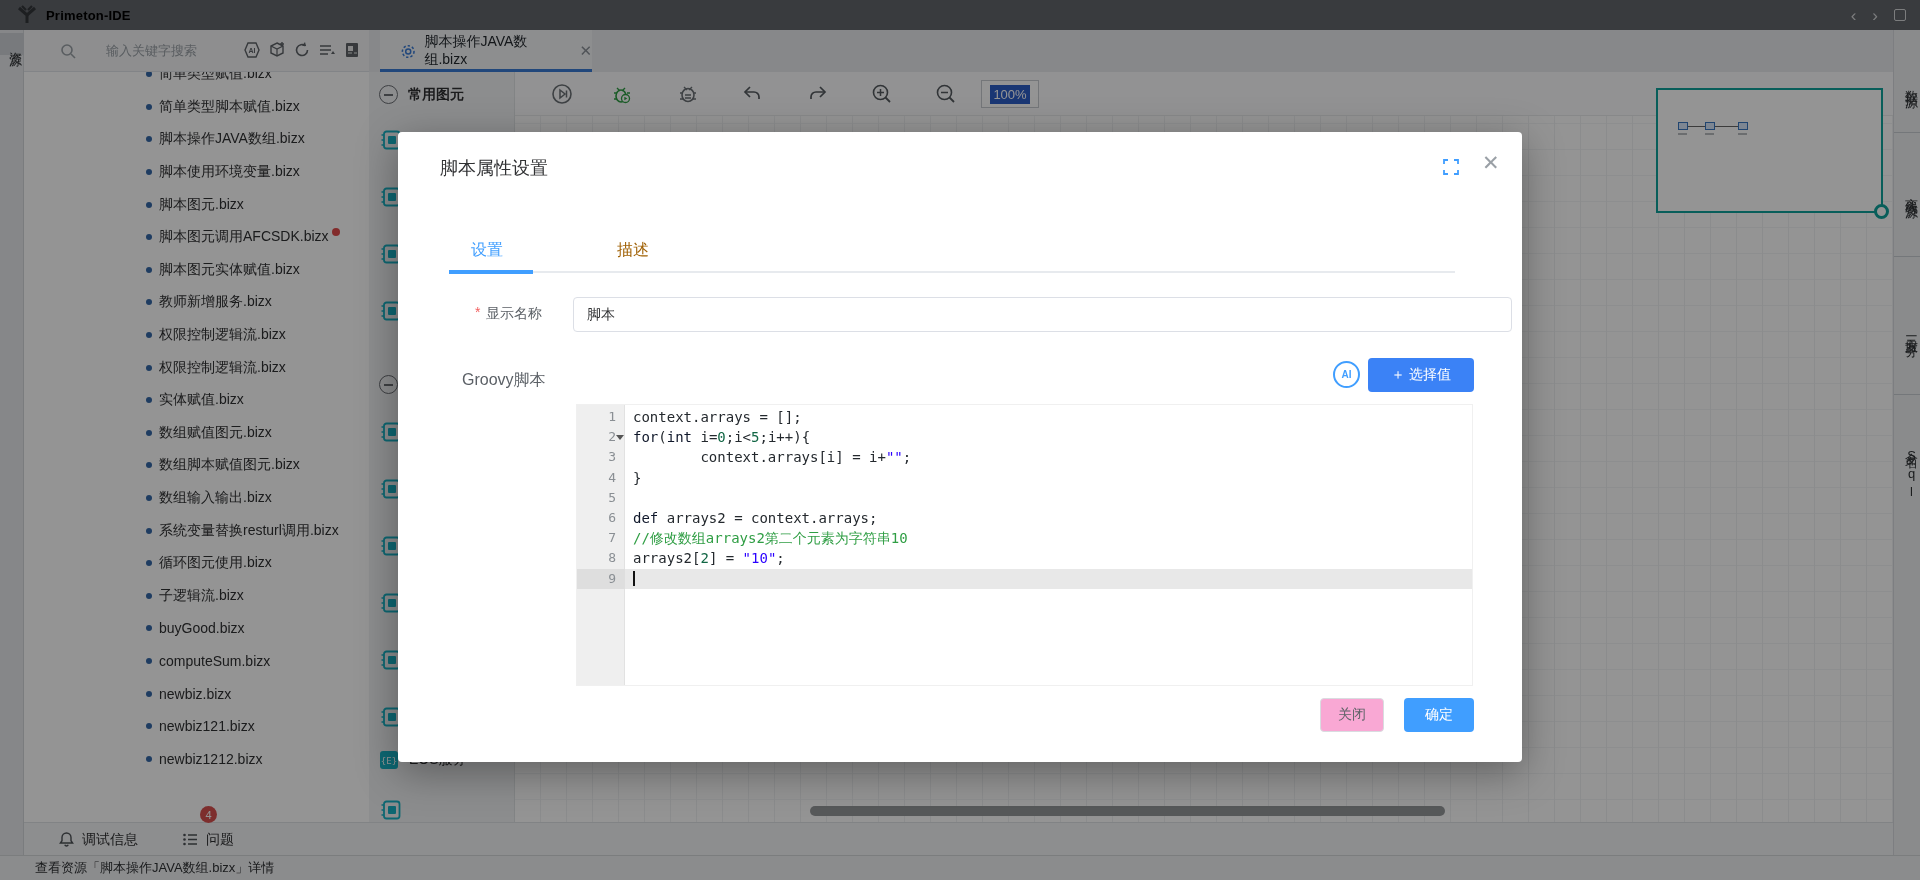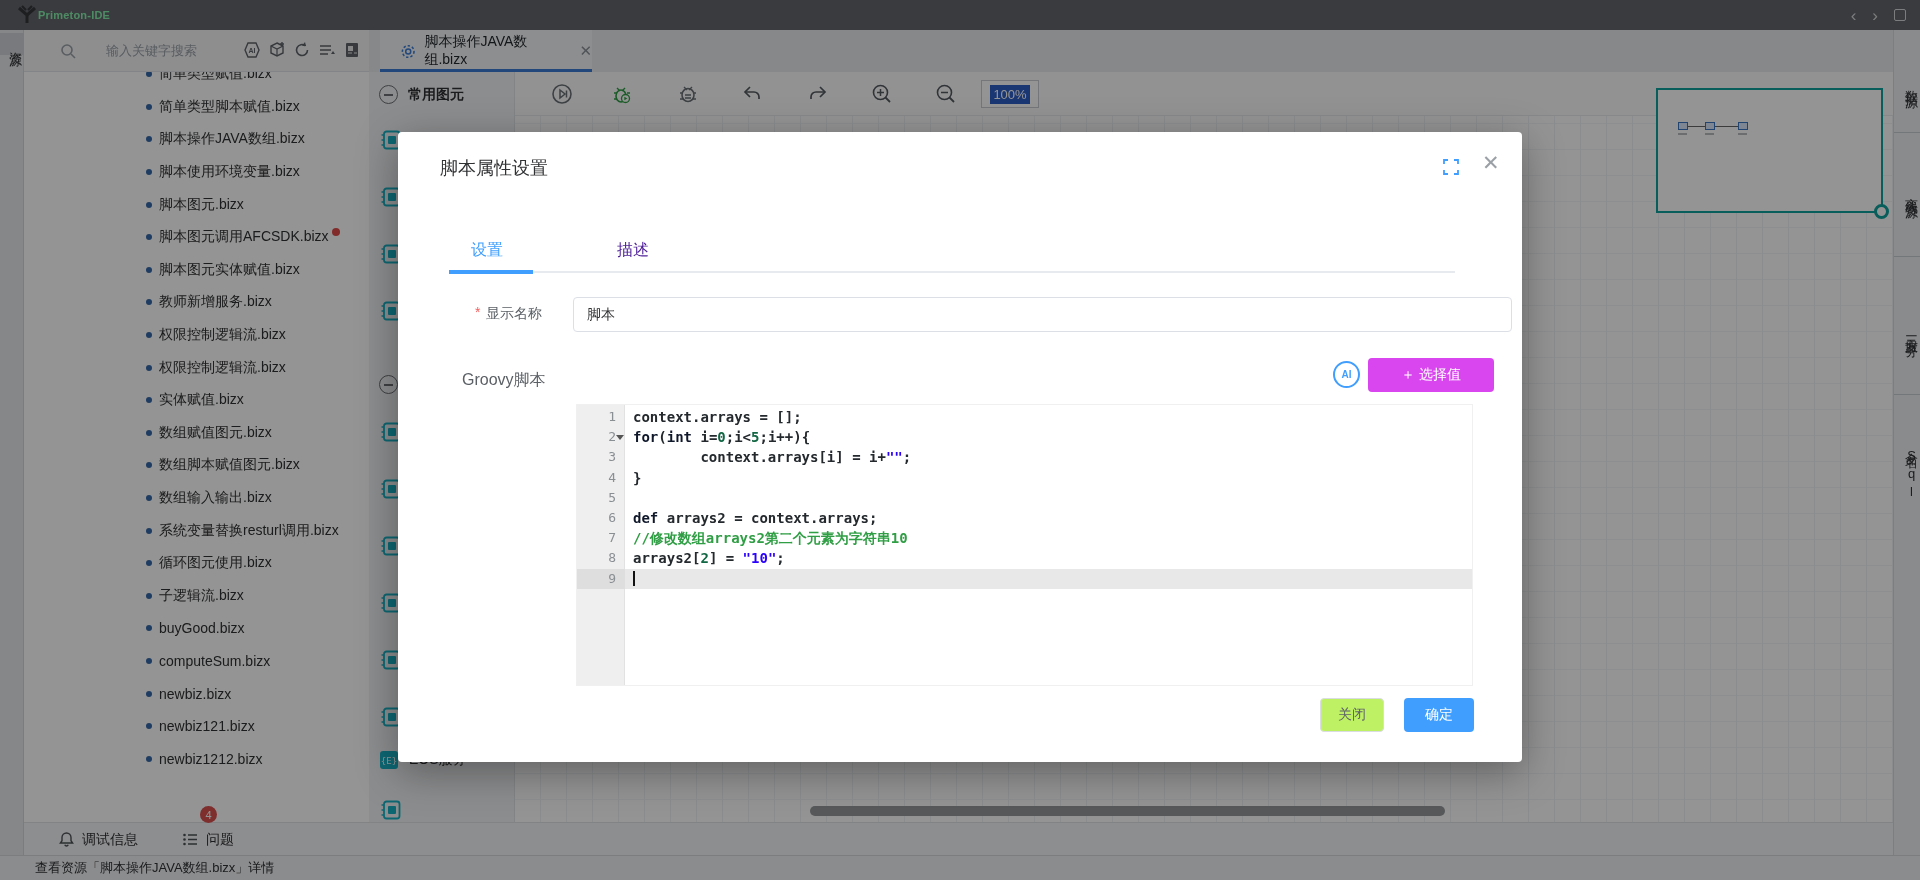--- a/index.html
+++ b/index.html
@@ -7,21 +7,21 @@
   .screen {
     position:relative; width:1920px; height:880px; overflow:hidden;
     background:#fff; font-family:"Liberation Sans", sans-serif;
     -webkit-font-smoothing:antialiased;
   }
   .abs { position:absolute; }
 
   
   .titlebar { left:0; top:0; width:1920px; height:30px; background:#63666b; display:flex; align-items:center; }
   .titlebar .logo { margin-left:16px; width:22px; height:22px; }
-  .titlebar .apptitle { color:#86efac; font-size:11px; font-weight:600; letter-spacing:.2px; }
+  .titlebar .apptitle { margin-left:8px; color:#000000; font-size:13px; font-weight:600; letter-spacing:.2px; }
   .titlebar .winbtns { position:absolute; right:14px; top:0; height:30px; display:flex; align-items:center; gap:16px; color:#d6d8da; }
   .titlebar .winbtns span { font-size:17px; line-height:1; cursor:default; }
   .titlebar .maxbox { width:12px; height:12px; border:1.5px solid #d6d8da; border-radius:2px; }
 
   
   .leftrail { left:0; top:30px; width:24px; height:825px; background:#e7e9ec; border-right:1px solid #d3d6da; }
   .leftrail .railtab { position:absolute; left:0; top:3px; width:24px; padding:8px 0; background:#cfd3d7;
      writing-mode:vertical-rl; text-orientation:upright; text-align:center; font-size:13px; color:#2f3235; letter-spacing:3px; width:24px; }
 
   
@@ -81,44 +81,44 @@
   .statusbar span { margin-left:35px; font-size:13px; color:#2f3235; }
 
   
   .mask { left:0; top:0; width:1920px; height:880px; background:rgba(0,0,0,.42); z-index:40; }
   .modal { left:398px; top:132px; width:1124px; height:630px; background:#fff; border-radius:4px; z-index:60;
      box-shadow:0 10px 40px rgba(0,0,0,.35); }
   .m-title { position:absolute; left:42px; top:24px; font-size:18px; color:#303133; font-weight:500; }
   .m-close { position:absolute; left:1084px; top:20px; font-size:21px; color:#9aa0a6; line-height:1; }
   .m-tab { position:absolute; top:108px; font-size:16px; }
   .m-tab.active { color:#409eff; }
-  .m-tab.idle { color:#4c1d95; }
+  .m-tab.idle { color:#a16207; }
   .m-tabline { position:absolute; left:51px; top:139px; width:1006px; height:2px; background:#e7eaee; }
   .m-tabline-blue { position:absolute; left:51px; top:138px; width:84px; height:3.5px; background:#409eff; }
   .m-req { position:absolute; left:77px; top:172px; color:#f25f5f; font-size:14px; }
   .m-label { position:absolute; font-size:14px; color:#5b6066; }
   .m-input { position:absolute; left:175px; top:165px; width:939px; height:35px; border:1px solid #dcdfe6; border-radius:4px;
      font-size:14px; color:#303133; display:flex; align-items:center; padding-left:13px; background:#fff; }
   .ai-circle { position:absolute; left:935px; top:229px; width:27px; height:27px; border:2px solid #409eff; border-radius:50%;
      color:#409eff; font-size:10px; font-weight:700; display:flex; align-items:center; justify-content:center; }
-  .btn-select { position:absolute; left:970px; top:226px; width:126px; height:34px; background:#d946ef; border-radius:4px;
+  .btn-select { position:absolute; left:970px; top:226px; width:106px; height:34px; background:#3b82f6; border-radius:4px;
      color:#fff; font-size:14px; display:flex; align-items:center; justify-content:center; }
-  .btn-close { position:absolute; left:922px; top:566px; width:64px; height:34px; background:#bef264; border:1px solid #d9dce0; border-radius:4px;
+  .btn-close { position:absolute; left:922px; top:566px; width:64px; height:34px; background:#f9a8d4; border:1px solid #d9dce0; border-radius:4px;
      color:#5f6368; font-size:14px; display:flex; align-items:center; justify-content:center; }
   .btn-ok { position:absolute; left:1006px; top:566px; width:70px; height:34px; background:#409eff; border-radius:4px;
      color:#fff; font-size:14px; display:flex; align-items:center; justify-content:center; }
 
   
   .editor { position:absolute; left:178px; top:272px; width:897px; height:282px; background:#fff; border:1px solid #f0f0f0;
      font-family:"DejaVu Sans Mono", monospace; font-size:14px; overflow:hidden; }
   .ed-gutter { position:absolute; left:0; top:0; width:48px; height:282px; background:#efefef; border-right:1px solid #e2e2e2; }
   .gut-row { position:absolute; width:48px; height:20.2px; color:#8a8f94; font-size:13px; text-align:right; padding-right:9px; line-height:20.2px; }
   .gut-row.active { background:#dedede; }
   .gut-fold { position:absolute; right:1px; top:8px; width:0; height:0; border-left:4px solid transparent; border-right:4px solid transparent; border-top:5px solid #555; }
-  .code-row { position:absolute; left:48px; width:848px; height:20.2px; line-height:20.2px; white-space:pre; padding-left:8px; color:#24292e;font-weight:bold; }
+  .code-row { position:absolute; left:48px; width:848px; height:20.2px; line-height:20.2px; white-space:pre; padding-left:8px; color:#24292e; }
   .code-row.active { background:#e8e8e8; }
   .cursor { display:inline-block; width:1.5px; height:15px; background:#111; vertical-align:-2px; }
   .tk-k { color:#0f172a; } .tk-n { color:#116644; } .tk-s { color:#2a00ff; } .tk-c { color:#2f9e44; } .tk-p { color:#24292e; }
 
   svg { display:block; }
 </style>
 </head>
 <body>
 
 <div class="screen">

